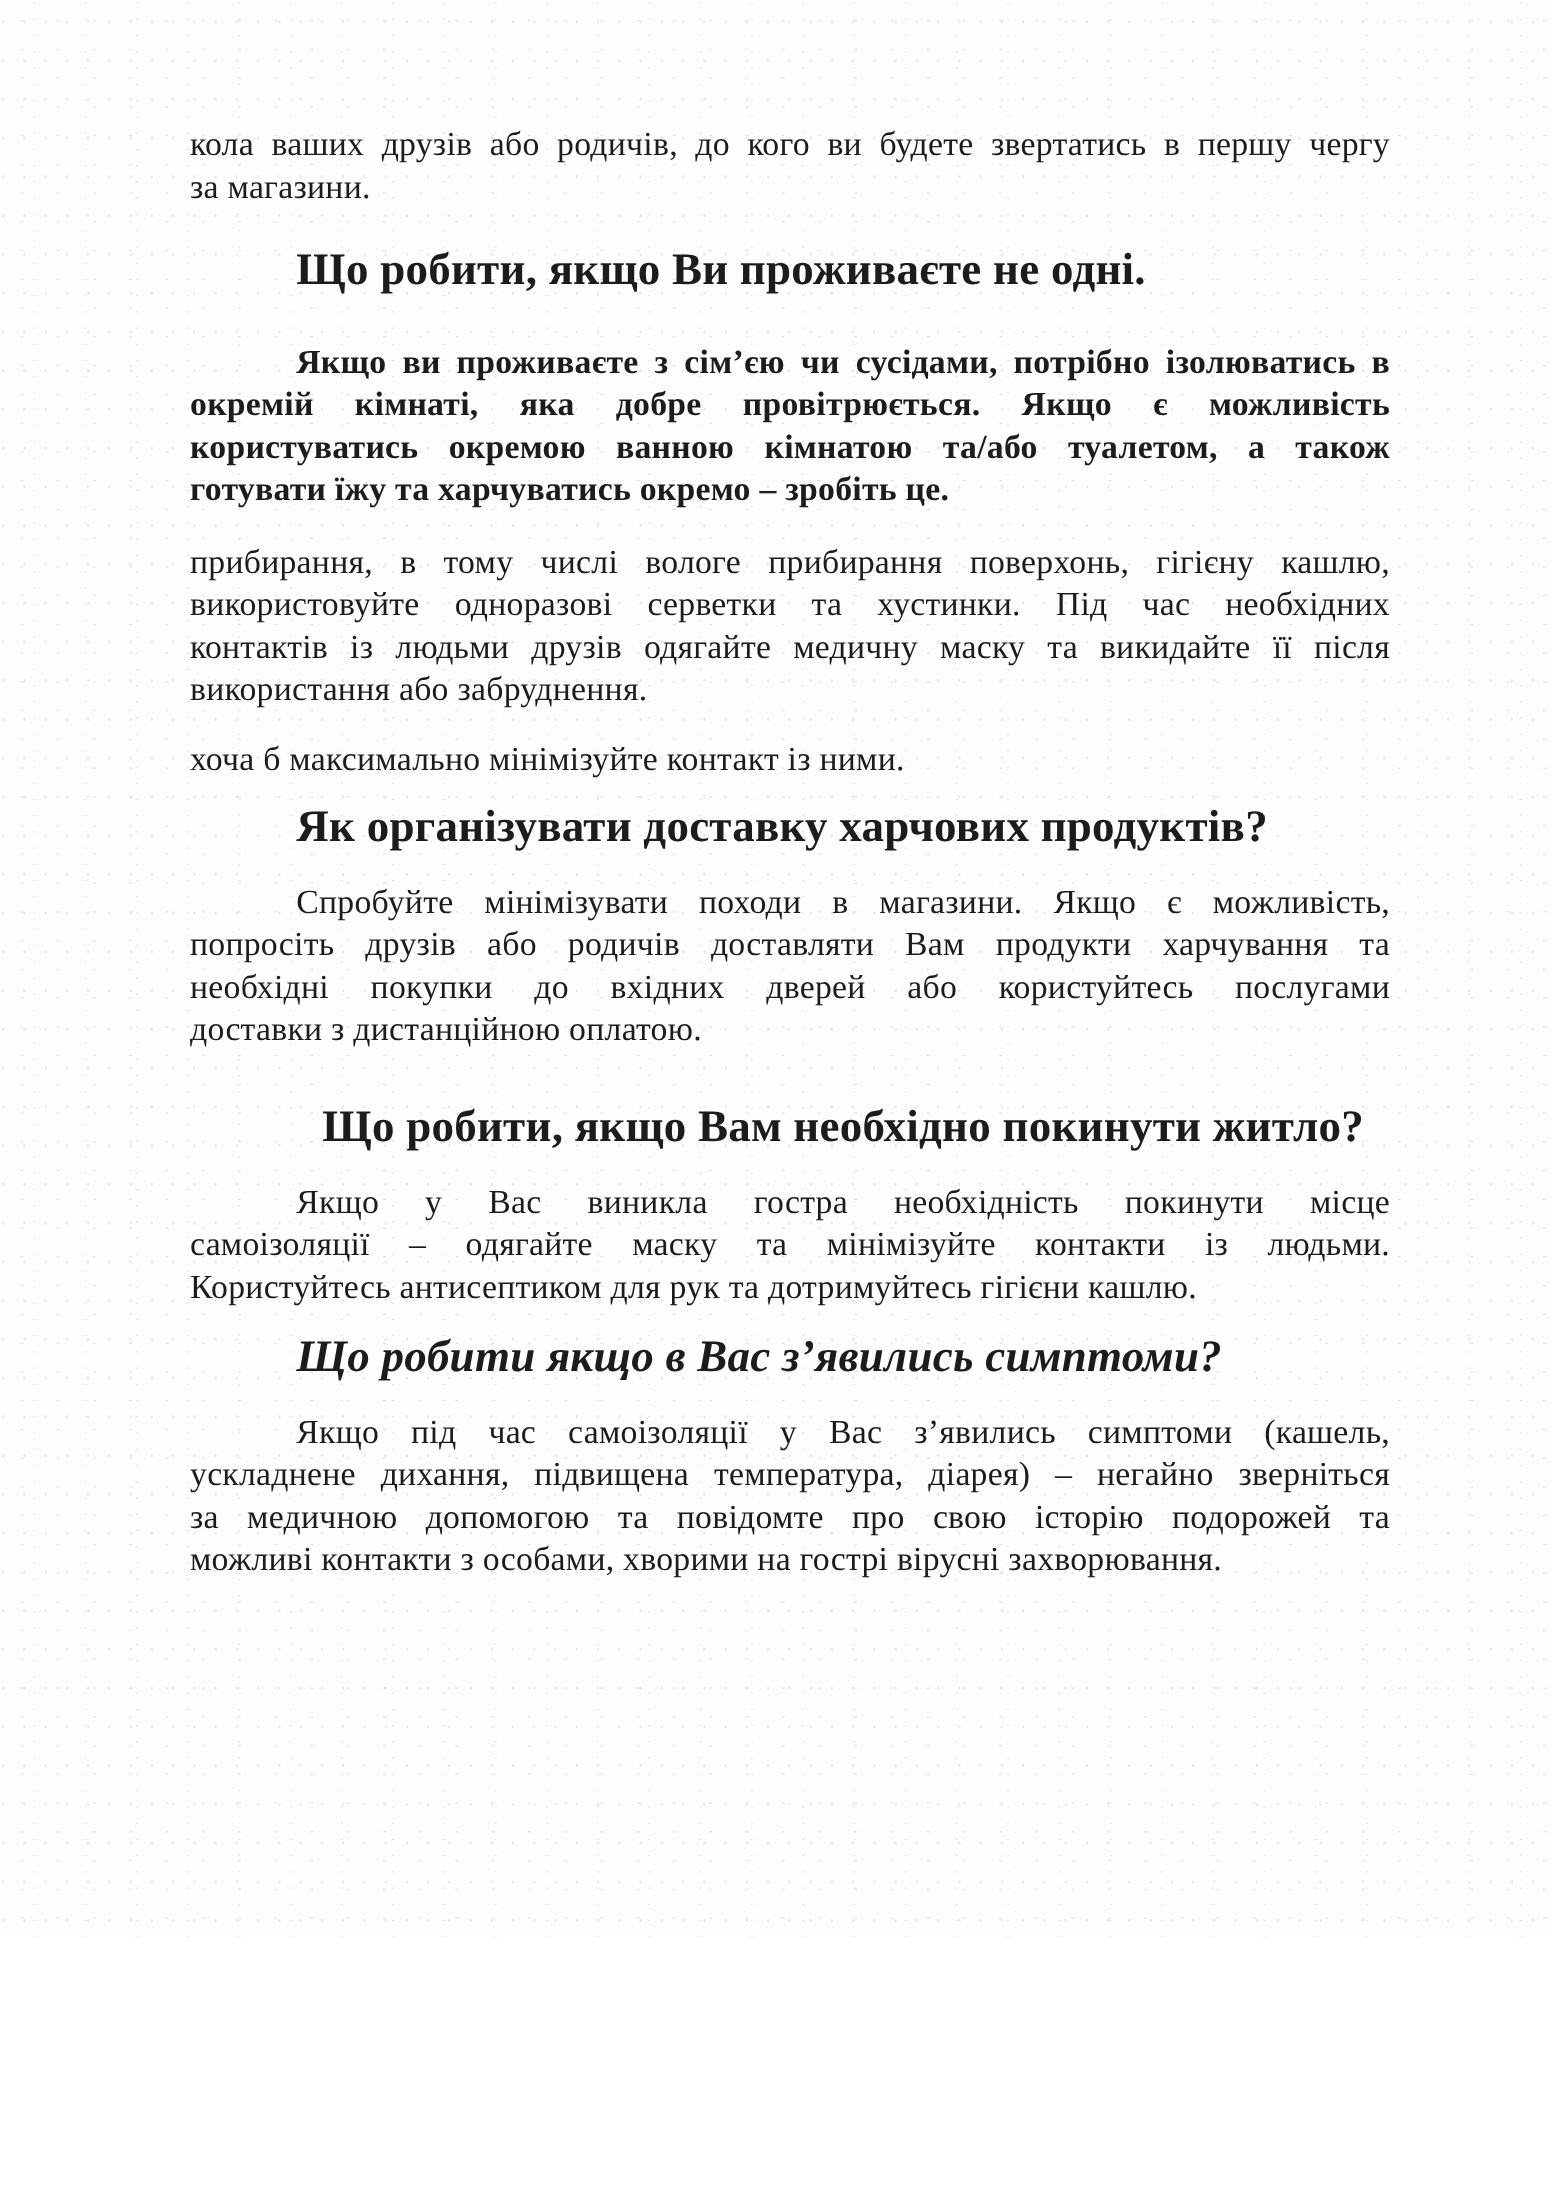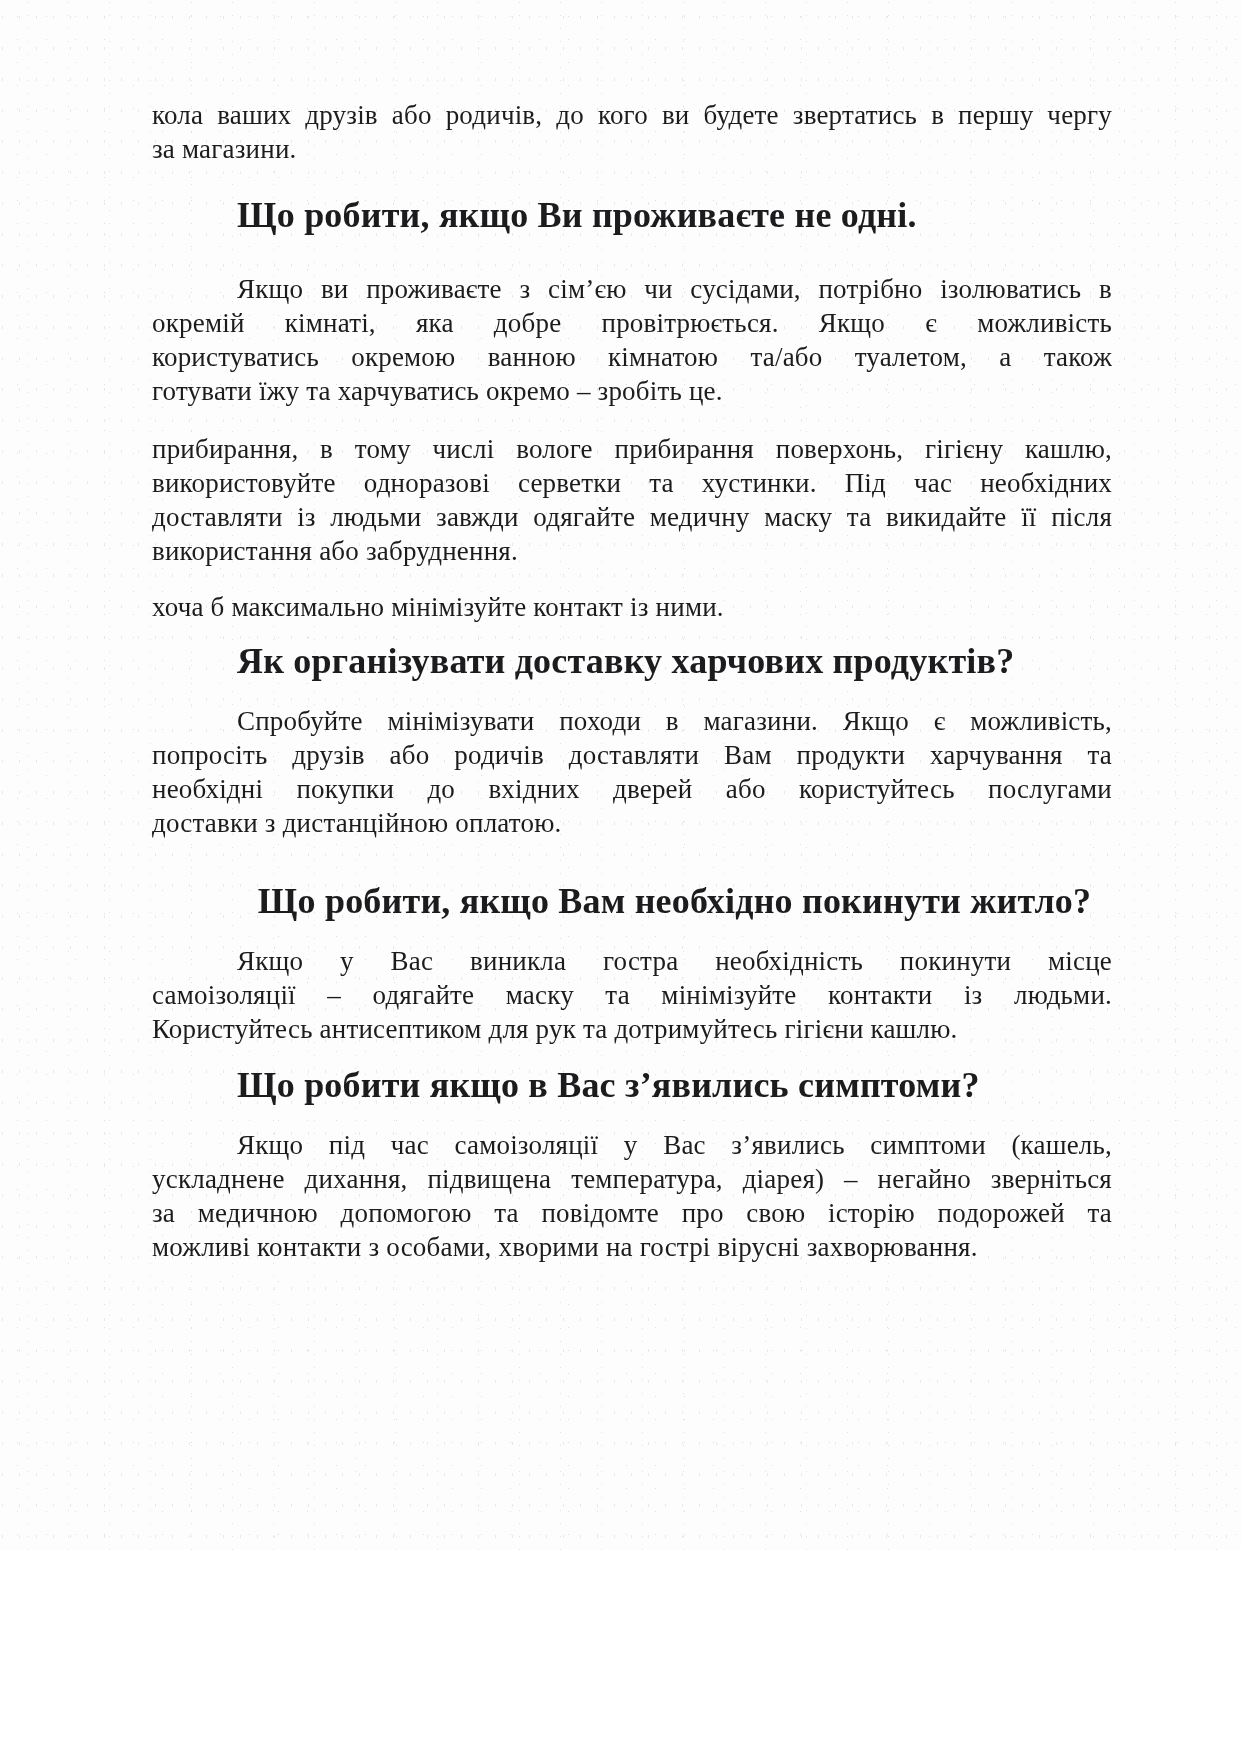--- a/index.html
+++ b/index.html
@@ -57,49 +57,49 @@
 </head>
 <body>
 
 <div class="page" style="color: rgb(28, 28, 30);">
   <div class="content" id="doc-content">
       <div class="para" style="margin-top: 0px;">
         <div class="line">кола ваших друзів або родичів, до кого ви будете звертатись в першу чергу</div>
         <div class="line last">за магазини.</div>
       </div>
       <div class="heading" style="margin-top: 32px;">Що робити, якщо Ви проживаєте не одні.</div>
-      <div class="para" style="margin-top: 40px;">
+      <div class="para" style="margin-top: 40px; font-weight: bold;">
         <div class="line first">Якщо ви проживаєте з сім’єю чи сусідами, потрібно ізолюватись в</div>
         <div class="line">окремій кімнаті, яка добре провітрюється. Якщо є можливість</div>
         <div class="line">користуватись окремою ванною кімнатою та/або туалетом, а також</div>
         <div class="line last">готувати їжу та харчуватись окремо – зробіть це.</div>
       </div>
       <div class="para" style="margin-top: 24px;">
         <div class="line">прибирання, в тому числі вологе прибирання поверхонь, гігієну кашлю,</div>
         <div class="line">використовуйте одноразові серветки та хустинки. Під час необхідних</div>
-        <div class="line">доставляти із людьми завжди одягайте медичну маску та викидайте її після</div>
+        <div class="line">контактів із людьми друзів одягайте медичну маску та викидайте її після</div>
         <div class="line last">використання або забруднення.</div>
       </div>
       <div class="para" style="margin-top: 22px;">
         <div class="line last">хоча б максимально мінімізуйте контакт із ними.</div>
       </div>
       <div class="heading" style="margin-top: 20px;">Як організувати доставку харчових продуктів?</div>
       <div class="para" style="margin-top: 26px;">
         <div class="line first">Спробуйте мінімізувати походи в магазини. Якщо є можливість,</div>
         <div class="line">попросіть друзів або родичів доставляти Вам продукти харчування та</div>
         <div class="line">необхідні покупки до вхідних дверей або користуйтесь послугами</div>
         <div class="line last">доставки з дистанційною оплатою.</div>
       </div>
       <div class="heading" style="margin-top: 44px; text-align: center;">Що робити, якщо Вам необхідно покинути житло?</div>
       <div class="para" style="margin-top: 26px;">
         <div class="line first">Якщо у Вас виникла гостра необхідність покинути місце</div>
         <div class="line">самоізоляції – одягайте маску та мінімізуйте контакти із людьми.</div>
         <div class="line last">Користуйтесь антисептиком для рук та дотримуйтесь гігієни кашлю.</div>
       </div>
-      <div class="heading" style="margin-top: 22px;">Що робити якщо в Вас з’явились симптоми?</div>
+      <div class="heading" style="margin-top: 22px; font-style: italic;">Що робити якщо в Вас з’явились симптоми?</div>
       <div class="para" style="margin-top: 26px;">
         <div class="line first">Якщо під час самоізоляції у Вас з’явились симптоми (кашель,</div>
         <div class="line">ускладнене дихання, підвищена температура, діарея) – негайно зверніться</div>
         <div class="line">за медичною допомогою та повідомте про свою історію подорожей та</div>
         <div class="line last">можливі контакти з особами, хворими на гострі вірусні захворювання.</div>
       </div>
     </div>
   <div class="scan-edge" style="background: rgb(29, 29, 29);"></div>
 </div>
 

